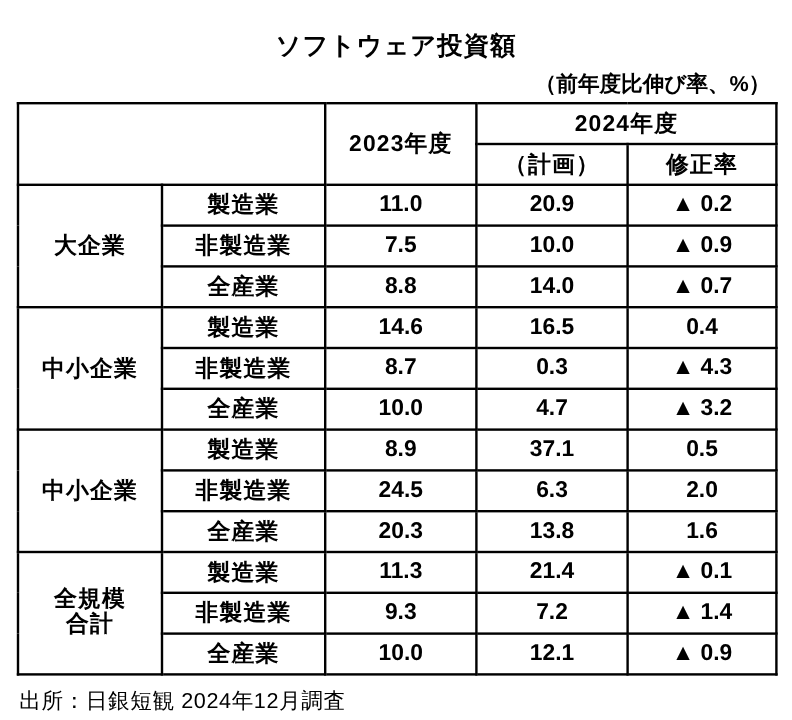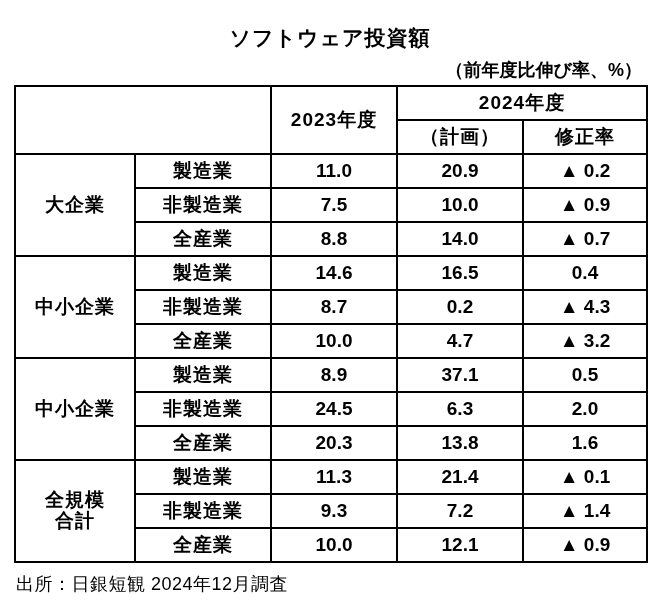--- a/index.html
+++ b/index.html
@@ -140,21 +140,21 @@
       <tr>
         <td class="catcell thick-left thick-top" rowspan="3">中小企業</td>
         <td class="subcell thick-top">製造業</td>
         <td class="num thick-top">14.6</td>
         <td class="num thick-top thick-left">16.5</td>
         <td class="num thick-top thick-right">0.4</td>
       </tr>
       <tr>
         <td class="subcell">非製造業</td>
         <td class="num">8.7</td>
-        <td class="num thick-left">0.2</td>
+        <td class="num thick-left">0.3</td>
         <td class="num thick-right">▲ 4.3</td>
       </tr>
       <tr>
         <td class="subcell">全産業</td>
         <td class="num">10.0</td>
         <td class="num thick-left">4.7</td>
         <td class="num thick-right">▲ 3.2</td>
       </tr>
 
       <tr>

